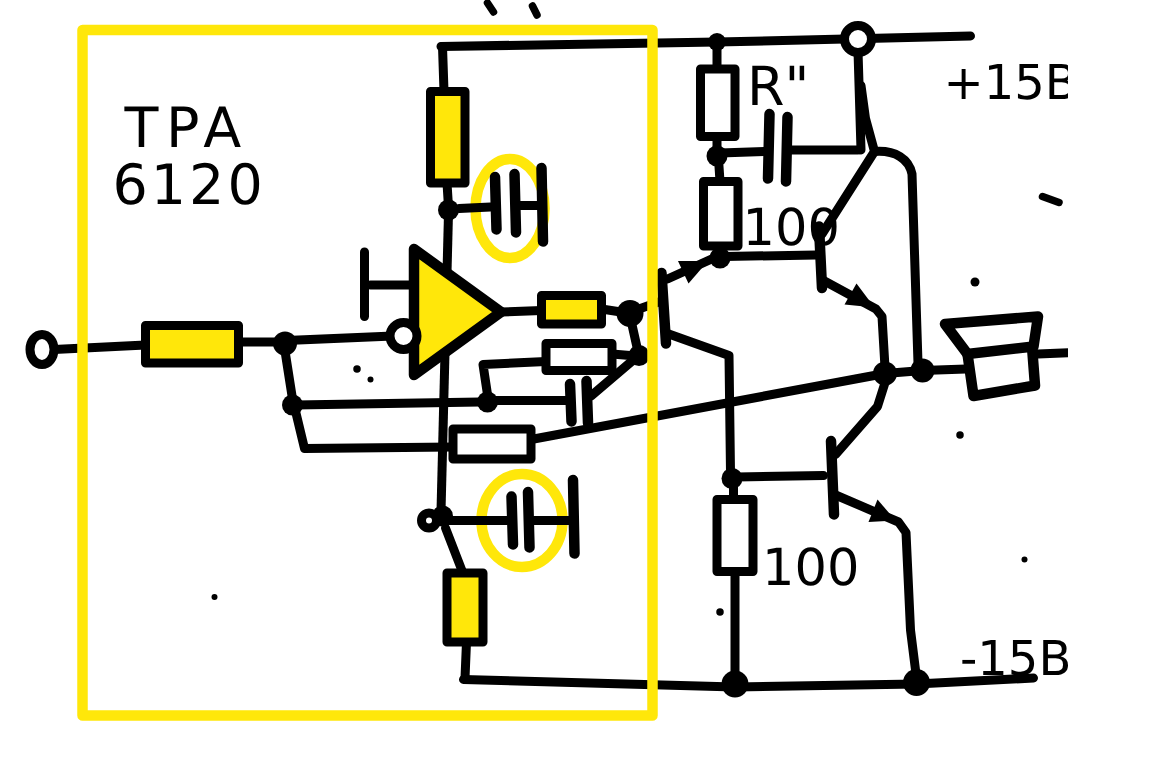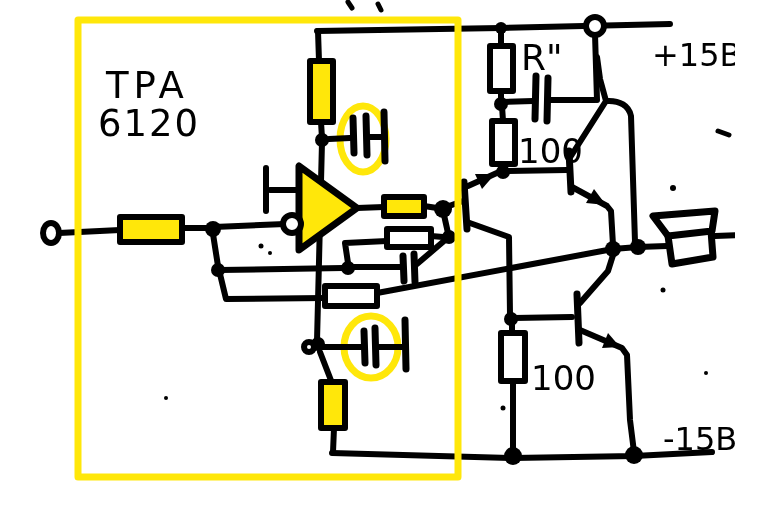--- a/index.html
+++ b/index.html
@@ -1,16 +1,16 @@
 <!DOCTYPE html>
 <html style="--highlight: #FFE70A; --ink: #000000; --paper: #FFFFFF;"><head>
 <meta charset="utf-8">
 <style>
   html,body{margin:0;padding:0;background:#fff;}
-  .canvas{width:712px;height:510px;background:var(--paper,#fff);position:relative;overflow:hidden;padding-left:23px;}
+  .canvas{width:712px;height:510px;background:var(--paper,#fff);position:relative;overflow:hidden;}
   svg{display:block;}
   .w{stroke:var(--ink,#000);fill:none;stroke-width:6;stroke-linecap:round;stroke-linejoin:round;}
   .w7{stroke-width:7;}
   .w5{stroke-width:5;}
   .res-y{fill:var(--highlight,#ffe70a);stroke:var(--ink,#000);stroke-width:6;stroke-linejoin:round;}
   .res-w{fill:var(--paper,#fff);stroke:var(--ink,#000);stroke-width:6;stroke-linejoin:round;}
   .dot{fill:var(--ink,#000);stroke:none;}
   .open{fill:var(--paper,#fff);stroke:var(--ink,#000);stroke-width:6;}
   .opamp{fill:var(--highlight,#ffe70a);stroke:var(--ink,#000);stroke-width:7;stroke-linejoin:round;}
   .hl{stroke:var(--highlight,#ffe70a);fill:none;stroke-width:7;stroke-linejoin:round;stroke-linecap:round;}

